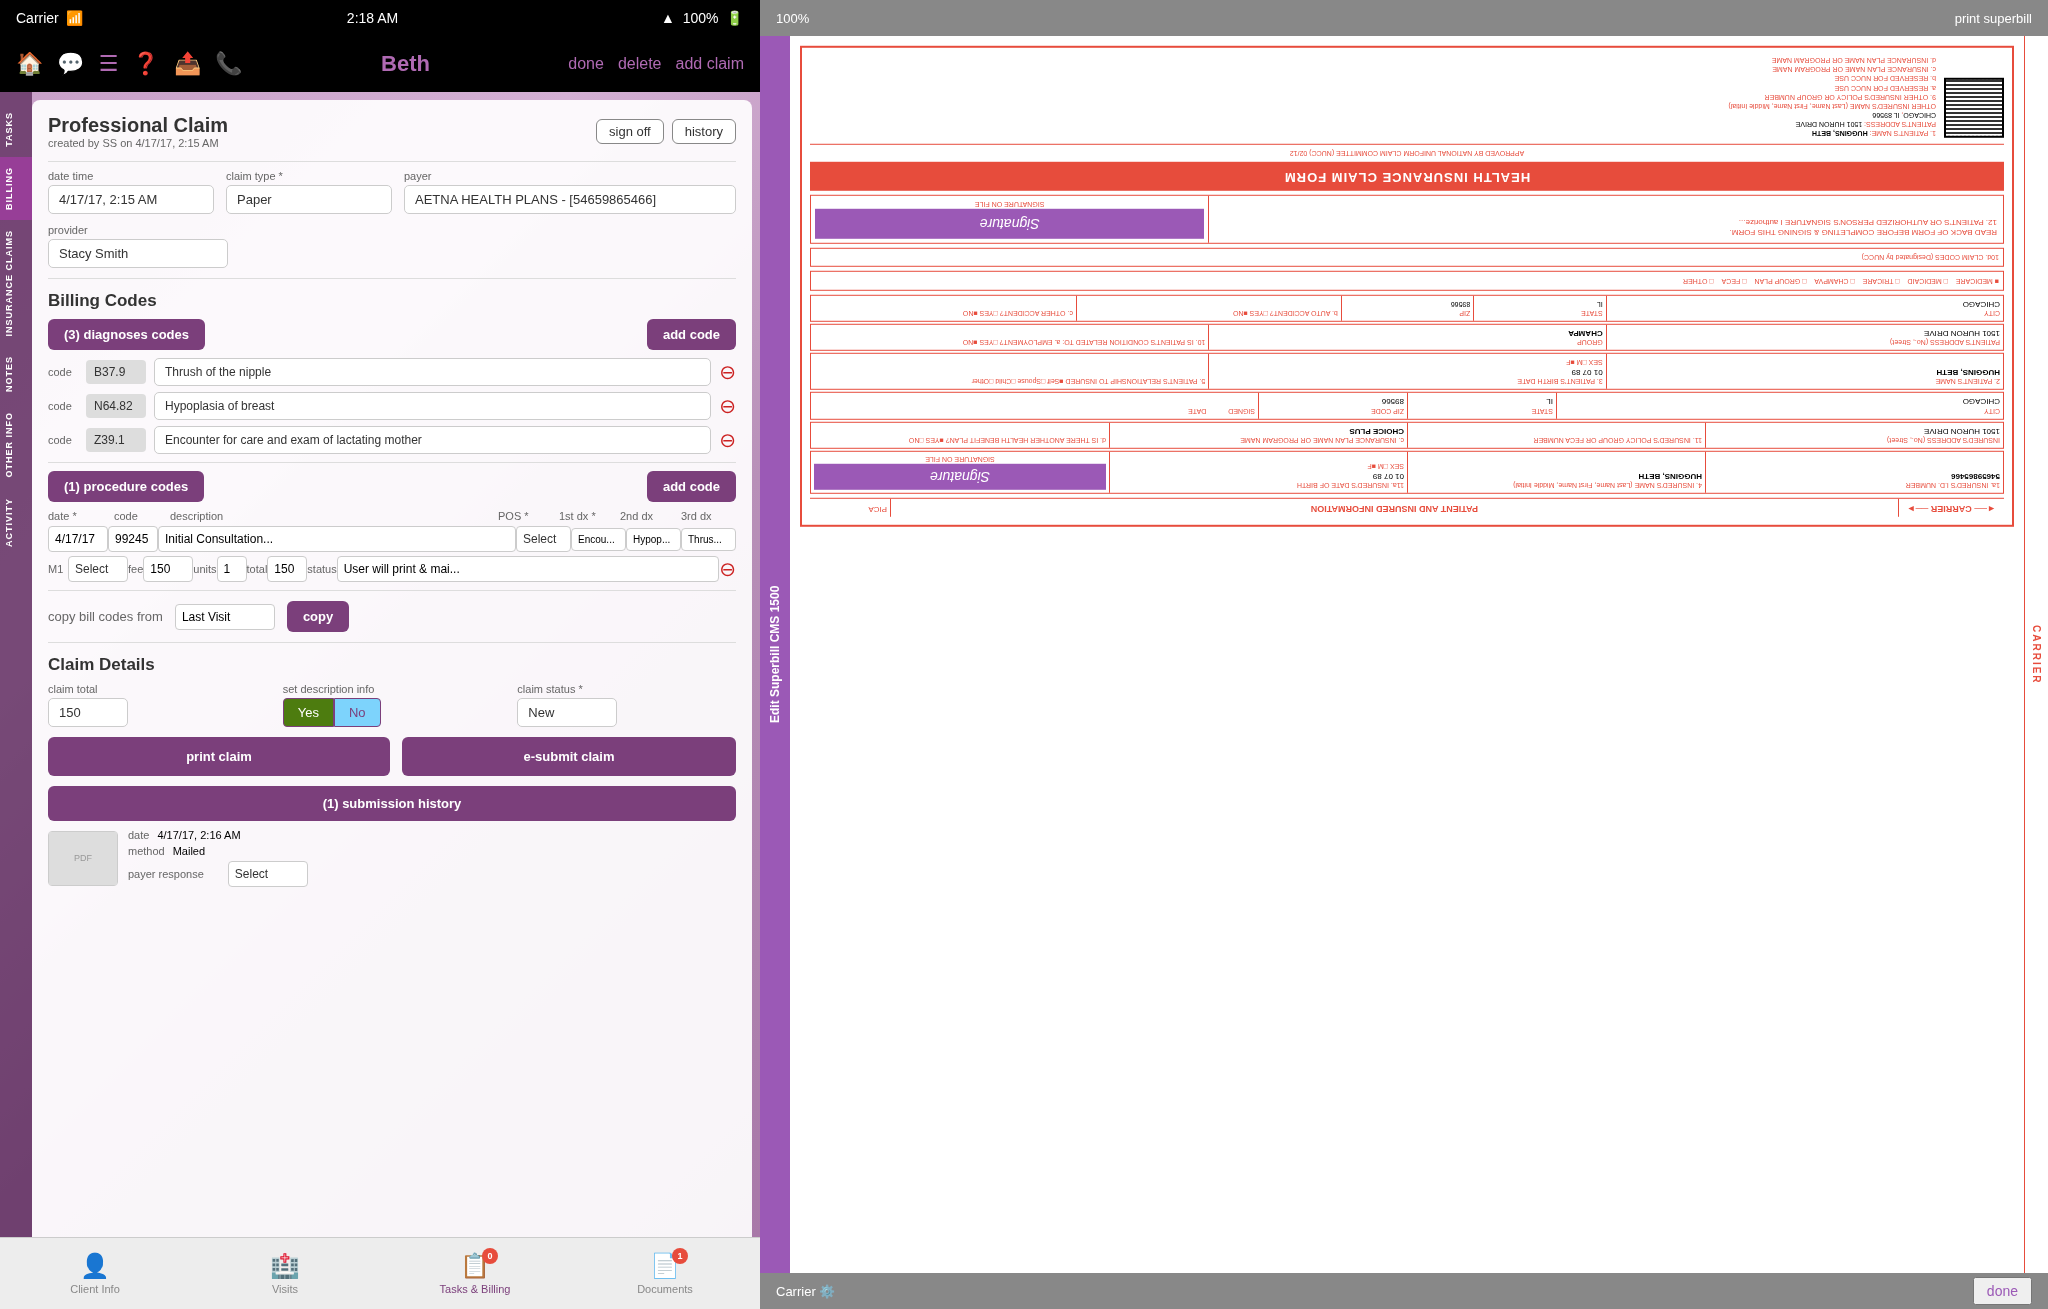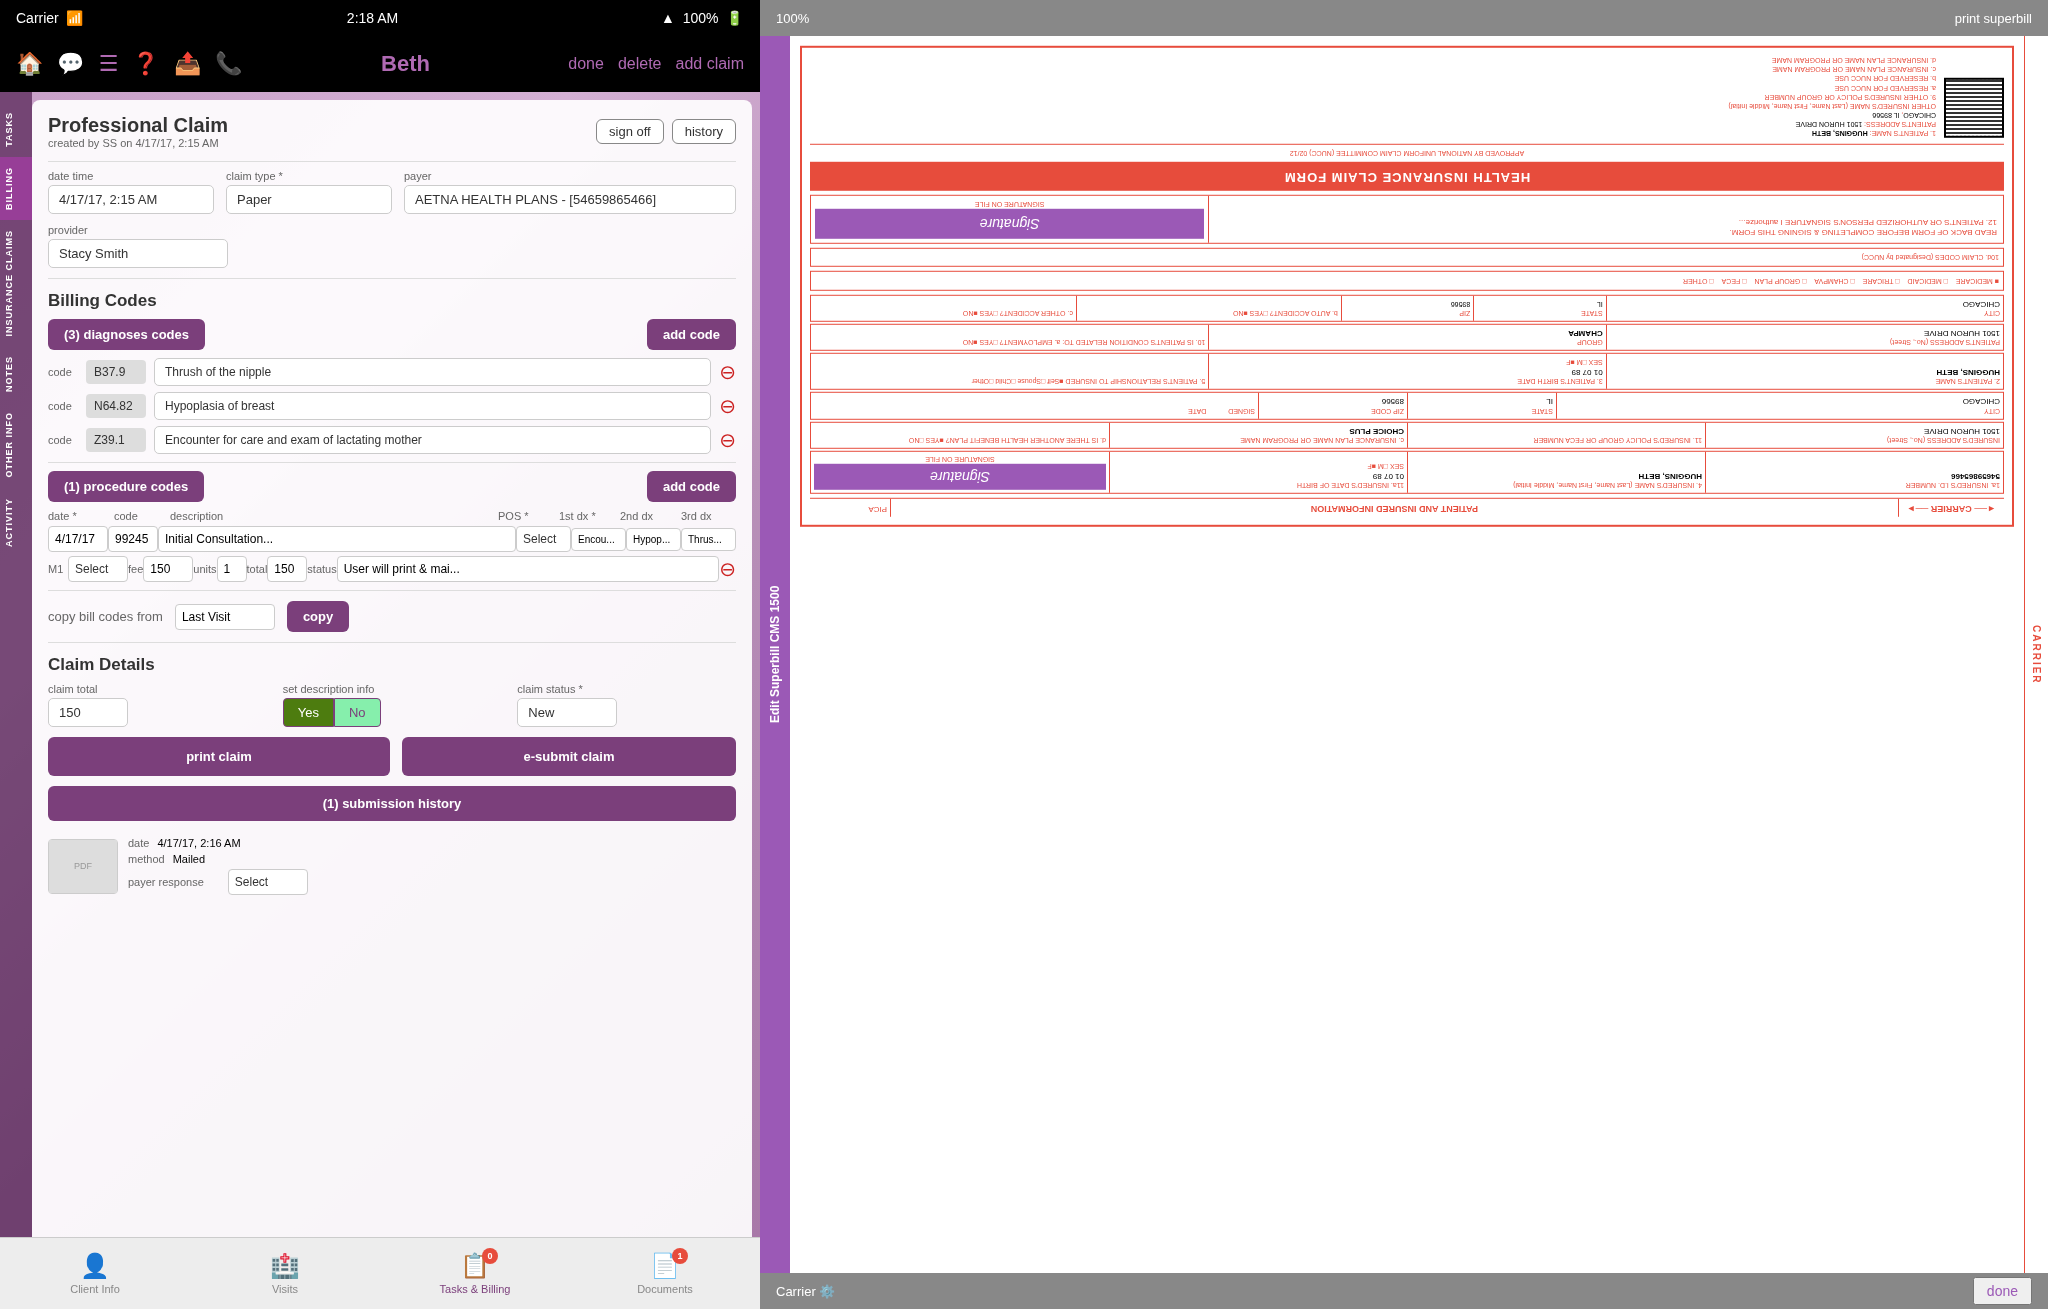--- a/index.html
+++ b/index.html
@@ -227,21 +227,21 @@
       flex-wrap: wrap;
     }
     .yes-no-group { display: flex; gap: 0; }
     .yes-btn, .no-btn {
       padding: 6px 14px;
       font-size: 13px;
       cursor: pointer;
       border: 1px solid #7b3f7b;
     }
     .yes-btn { background: #4d7c0f; color: #fff; border-radius: 4px 0 0 4px; }
-    .no-btn { background: #86efac; color: #7b3f7b; border-radius: 0 4px 4px 0; }
+    .no-btn { background: #7dd3fc; color: #7b3f7b; border-radius: 0 4px 4px 0; }
     .submission-row {
       display: flex;
       gap: 10px;
       align-items: center;
       margin-top: 8px;
     }
     .submission-thumb {
       width: 70px;
       height: 55px;
       border: 1px solid #ccc;
@@ -568,21 +568,21 @@
         </div>
       </div>
 
       
       <div style="display:flex;gap:12px;margin-bottom:10px;">
         <button class="btn-purple" style="flex:1;">print claim</button>
         <button class="btn-purple" style="flex:1;padding:12px;">e-submit claim</button>
       </div>
 
       
-      <button class="btn-purple" style="width:100%;padding:10px;margin-bottom:8px;">(1) submission history</button>
+      <button class="btn-purple" style="width:100%;padding:10px;margin-bottom:0;">(1) submission history</button>
 
       <div class="submission-row">
         <div class="submission-thumb">
           <div style="background:#ddd;width:100%;height:100%;display:flex;align-items:center;justify-content:center;font-size:9px;color:#999;">PDF</div>
         </div>
         <div style="display:flex;flex-direction:column;gap:4px;">
           <div style="display:flex;gap:8px;">
             <span style="font-size:11px;color:#666;">date</span>
             <span style="font-size:11px;">4/17/17, 2:16 AM</span>
           </div>

